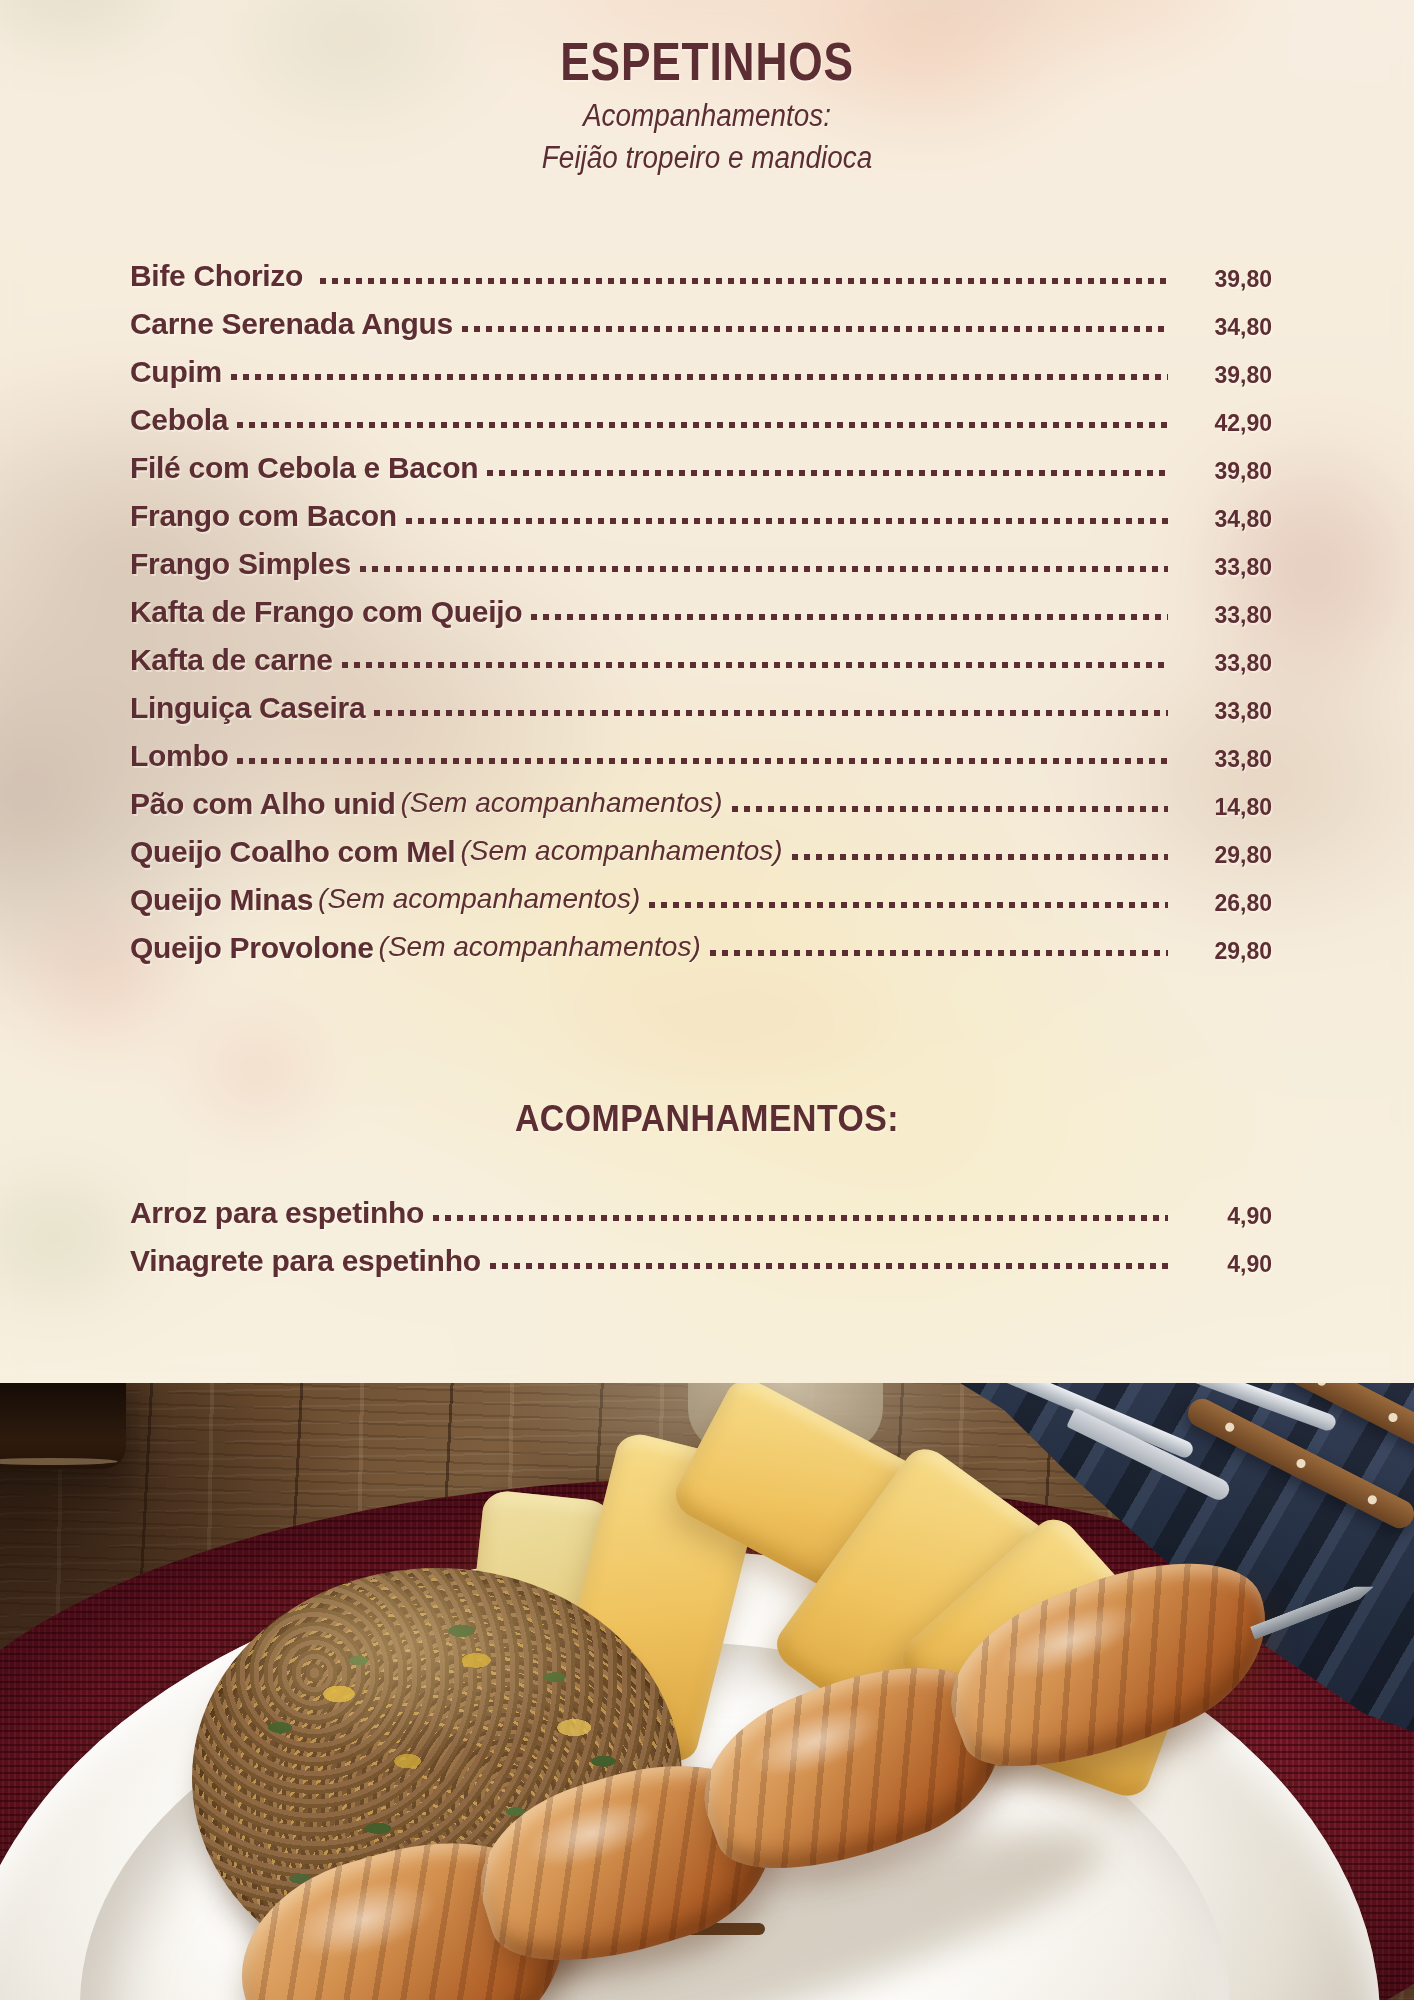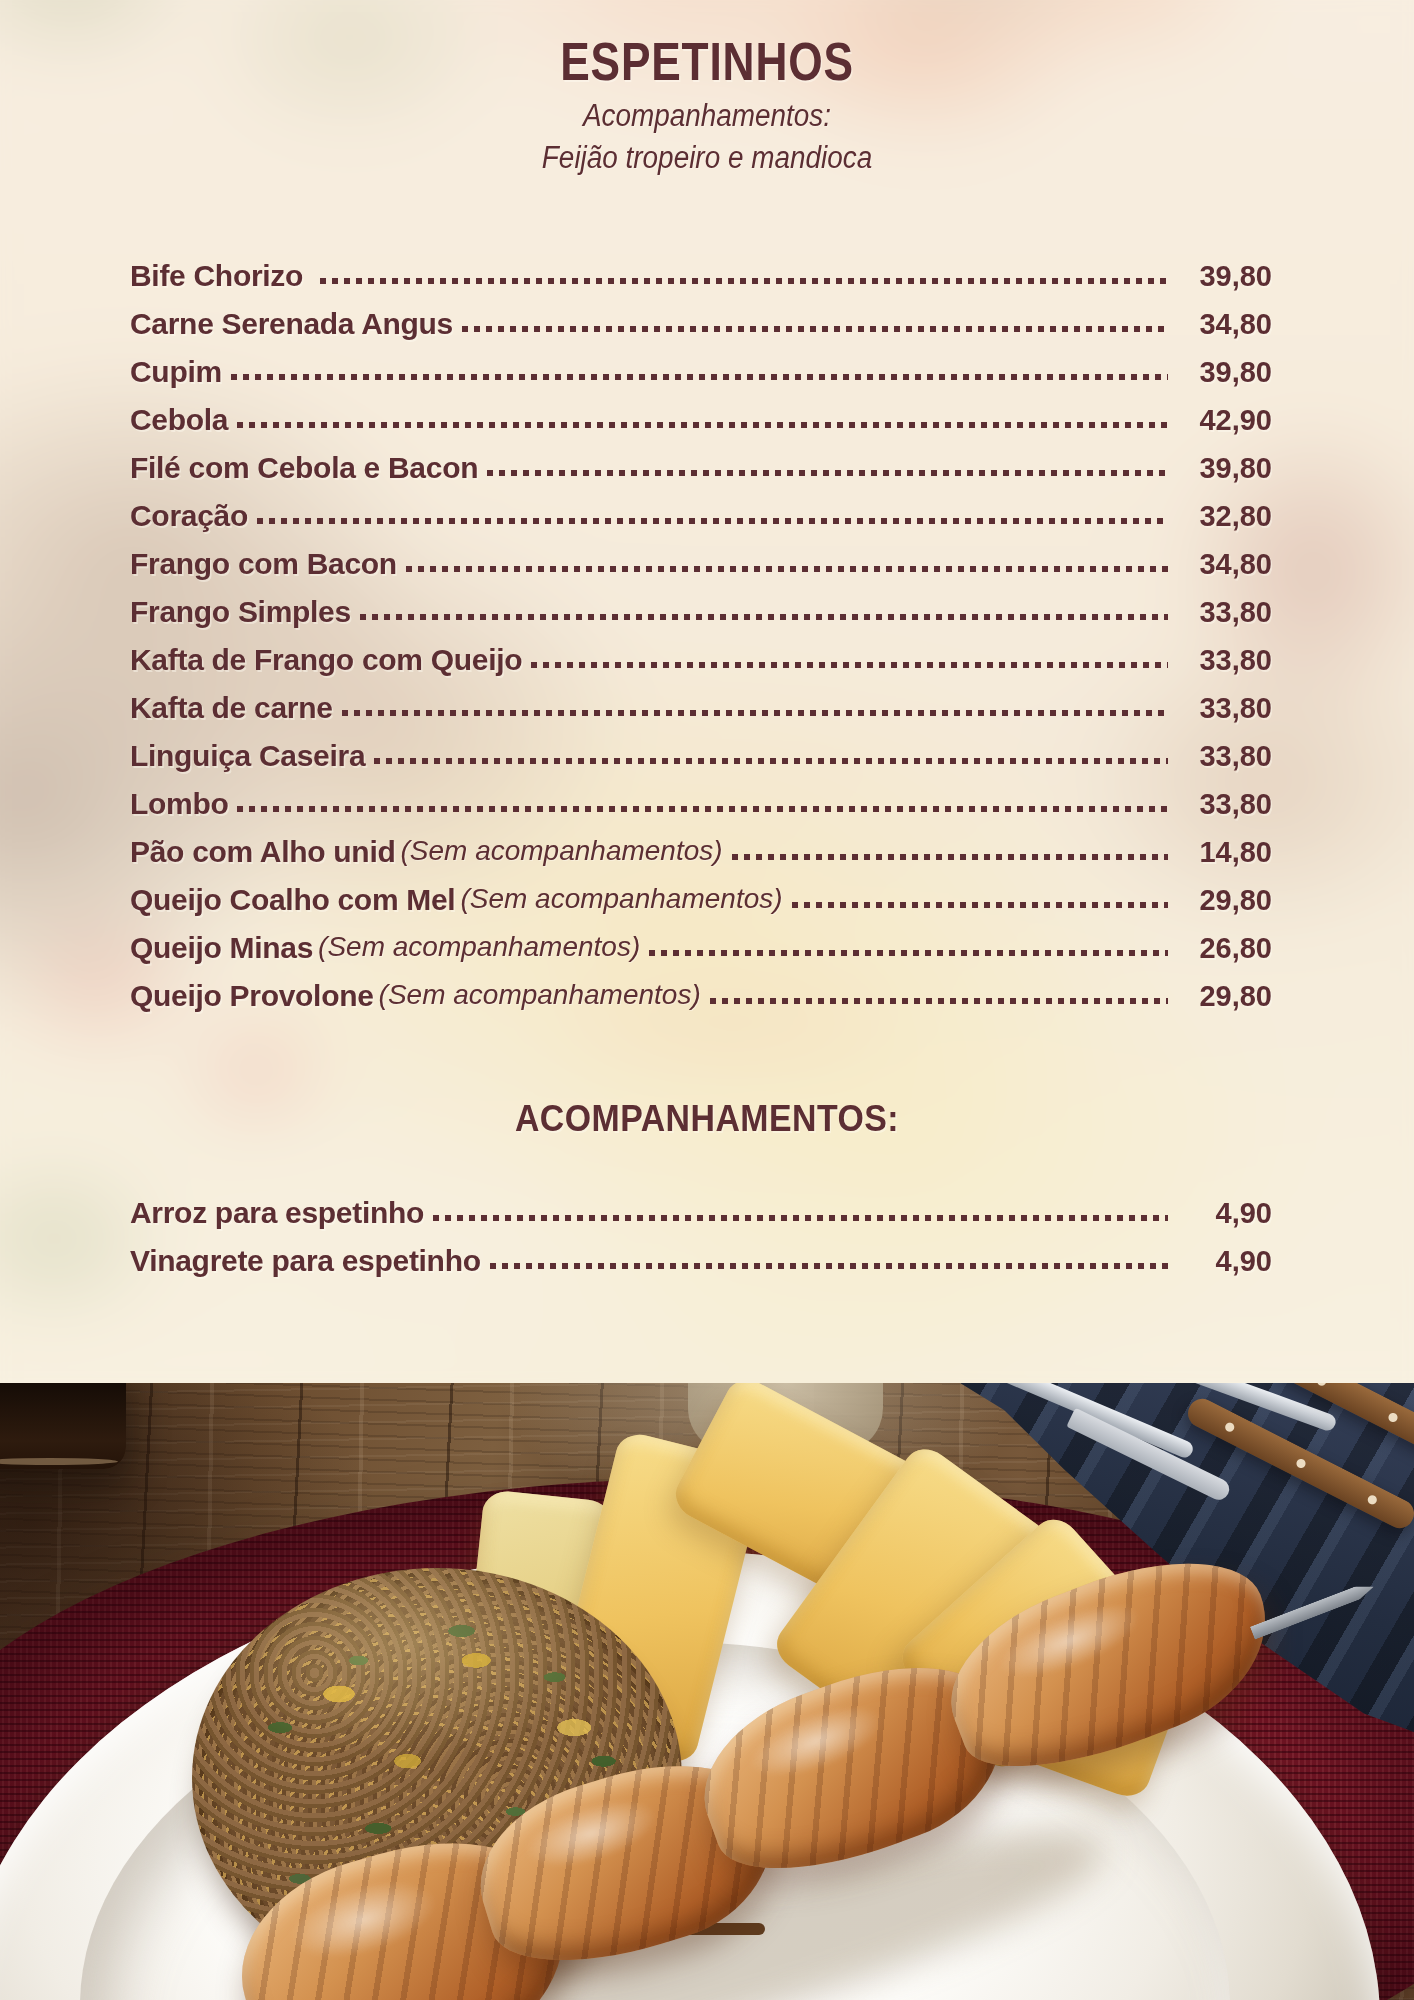--- a/index.html
+++ b/index.html
@@ -60,21 +60,21 @@
   }
   .row .note{
     font-size:28px;font-style:italic;font-weight:400;line-height:1.15;padding-left:5px;
     text-shadow:1px 1px 0 rgba(255,252,244,.4);
   }
   .row .leader{
     flex:1 1 auto;height:6px;margin:0 8px 7px 9px;
     background-image:repeating-linear-gradient(90deg,var(--maroon) 0 6px,transparent 6px 12px);
   }
   .row .price{
-    font-size:29px;font-weight:bold;line-height:1.05;min-width:96px;text-align:right;
+    font-size:23px;font-weight:bold;line-height:1.05;min-width:96px;text-align:right;
     text-shadow:1.5px 1.5px 0 rgba(255,252,244,.42);
   }
   .sides-heading{
     position:absolute;left:0;top:1098px;width:100%;margin:0;text-align:center;
     font-size:36px;font-weight:bold;letter-spacing:.5px;
     transform:scaleX(.94);text-shadow:1.5px 1.5px 0 rgba(255,252,244,.42);
   }
   
   .photo{position:absolute;left:0;bottom:0;width:1414px;height:617px;overflow:hidden;background:#6e5035;}
   .wood{
@@ -241,26 +241,20 @@
   </div>
 
   <div class="row">
     <span class="name">Filé com Cebola e Bacon</span>
 
     <span class="leader"></span>
     <span class="price">39,80</span>
   </div>
 
 
-  <div class="row">
-    <span class="name">Coração</span>
-
-    <span class="leader"></span>
-    <span class="price">32,80</span>
-  </div>
 
   <div class="row">
     <span class="name">Frango com Bacon</span>
 
     <span class="leader"></span>
     <span class="price">34,80</span>
   </div>
 
   <div class="row">
     <span class="name">Frango Simples</span>

